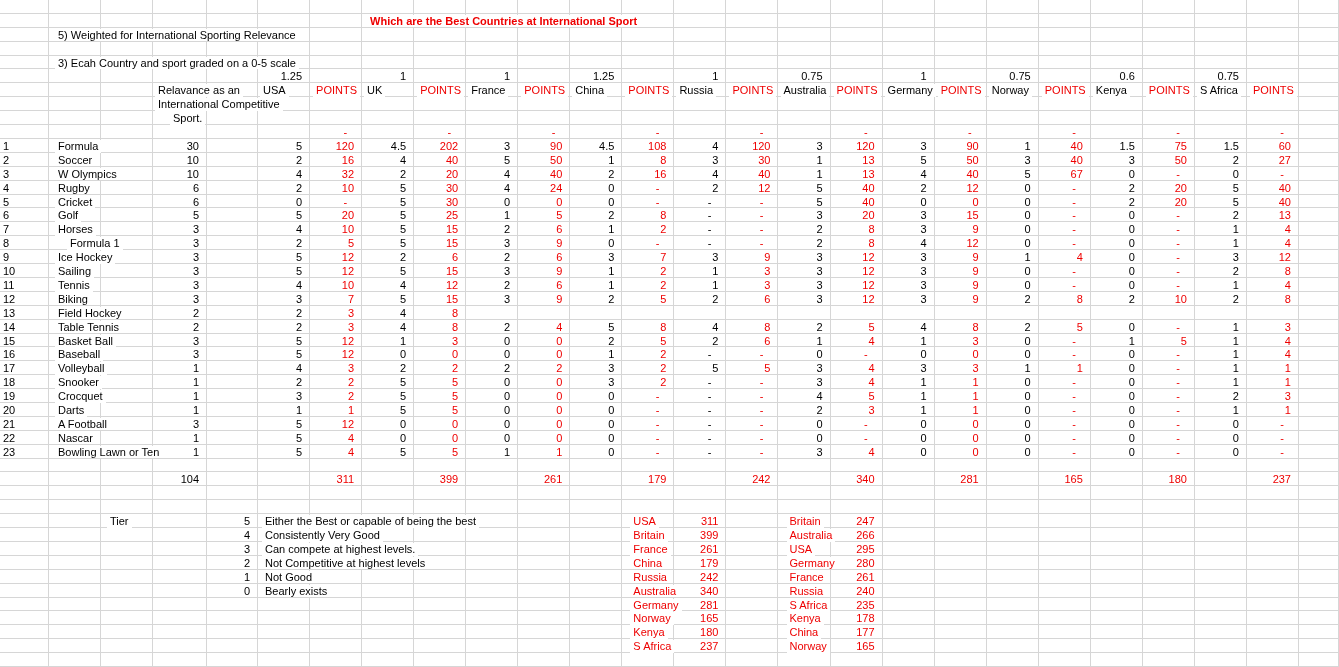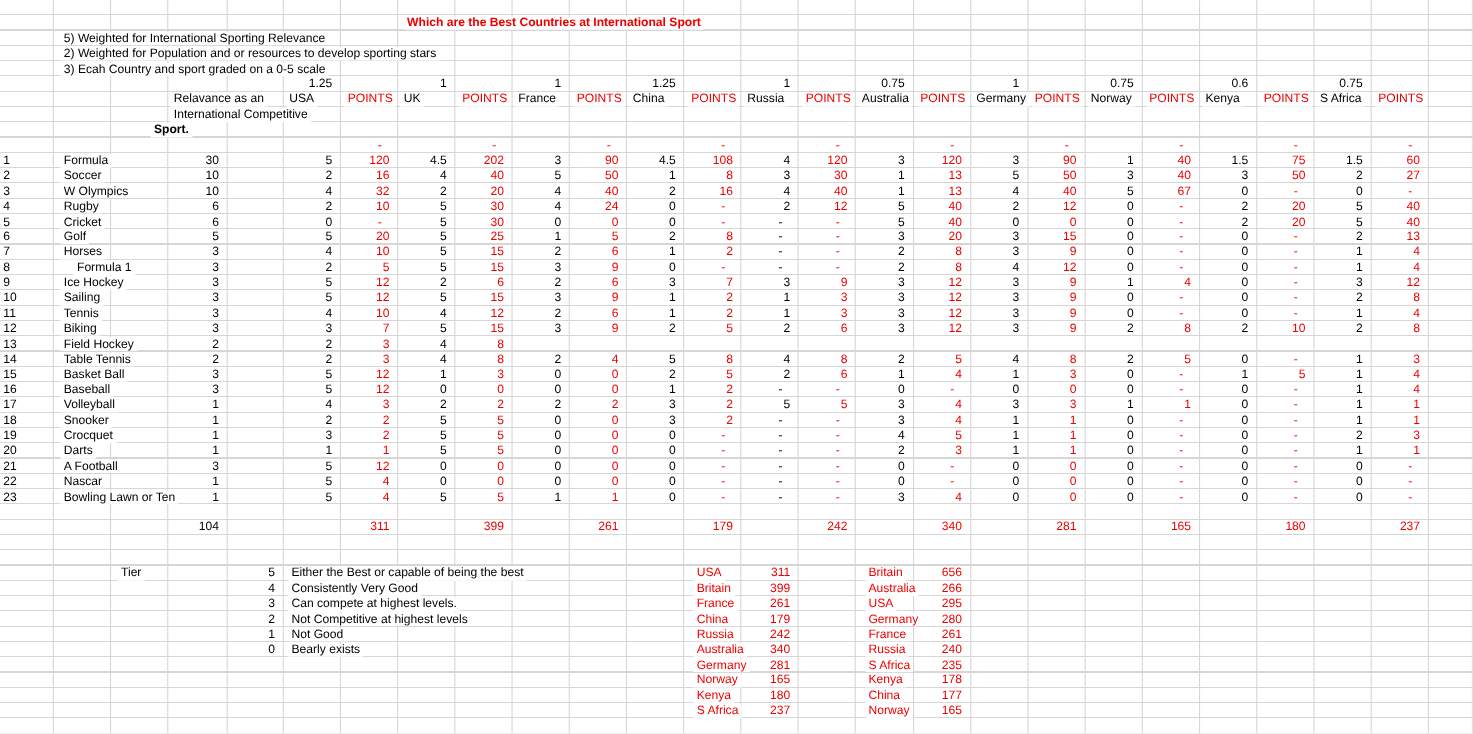--- a/index.html
+++ b/index.html
@@ -60,21 +60,20 @@
       <div style="width: 52.05px;"></div>
       <div style="width: 52.05px;"></div>
       <div style="width: 52.05px;"></div>
       <div style="width: 52.05px;"></div>
       <div style="width: 52.05px;"></div>
       <div style="width: 52.05px;"></div>
       <div style="width: 40px;"></div>
     </div>
 <div class="cell red bold bg" style="top: 14.896px; left: 367.1px;">Which are the Best Countries at International Sport</div>
     <div class="cell bg" style="top: 28.792px; left: 55px;">5) Weighted for International Sporting Relevance</div>
-    <div class="cell bg" style="top: 42.688px; left: 55px;">2) Weighted for Population and or resources to develop sporting stars</div>
     <div class="cell bg" style="top: 56.584px; left: 55px;">3) Ecah Country and sport graded on a 0-5 scale</div>
     <div class="cell right" style="top: 70.48px; left: 258px; width: 52.05px;">1.25</div>
     <div class="cell bg" style="top: 84.376px; left: 260px;">USA</div>
     <div class="cell red bg" style="top: 84.376px; left: 313.05px;">POINTS</div>
     <div class="cell red dash right" style="top: 126.064px; left: 310.05px; width: 52.05px;">-</div>
     <div class="cell right" style="top: 70.48px; left: 362.1px; width: 52.05px;">1</div>
     <div class="cell bg" style="top: 84.376px; left: 364.1px;">UK</div>
     <div class="cell red bg" style="top: 84.376px; left: 417.15px;">POINTS</div>
     <div class="cell red dash right" style="top: 126.064px; left: 414.15px; width: 52.05px;">-</div>
     <div class="cell right" style="top: 70.48px; left: 466.2px; width: 52.05px;">1</div>
@@ -104,21 +103,21 @@
     <div class="cell right" style="top: 70.48px; left: 1090.8px; width: 52.05px;">0.6</div>
     <div class="cell bg" style="top: 84.376px; left: 1092.8px;">Kenya</div>
     <div class="cell red bg" style="top: 84.376px; left: 1145.85px;">POINTS</div>
     <div class="cell red dash right" style="top: 126.064px; left: 1142.85px; width: 52.05px;">-</div>
     <div class="cell right" style="top: 70.48px; left: 1194.9px; width: 52.05px;">0.75</div>
     <div class="cell bg" style="top: 84.376px; left: 1196.9px;">S Africa</div>
     <div class="cell red bg" style="top: 84.376px; left: 1249.95px;">POINTS</div>
     <div class="cell red dash right" style="top: 126.064px; left: 1246.95px; width: 52.05px;">-</div>
     <div class="cell bg" style="top: 84.376px; left: 155px;">Relavance as an</div>
     <div class="cell bg" style="top: 98.272px; left: 155px;">International Competitive</div>
-    <div class="cell bg" style="top: 112.168px; left: 137px; font-weight: bold;">Sport.</div>
+    <div class="cell bg" style="top: 112.168px; left: 170px;">Sport.</div>
     <div class="cell" style="top: 139.96px; left: 3px;">1</div>
     <div class="cell bg" style="top: 139.96px; left: 55px;">Formula</div>
     <div class="cell right" style="top: 139.96px; left: 153px; width: 54px;">30</div>
     <div class="cell right" style="top: 139.96px; left: 258px; width: 52.05px;">5</div>
     <div class="cell red right" style="top: 139.96px; left: 310.05px; width: 52.05px;">120</div>
     <div class="cell right" style="top: 139.96px; left: 362.1px; width: 52.05px;">4.5</div>
     <div class="cell red right" style="top: 139.96px; left: 414.15px; width: 52.05px;">202</div>
     <div class="cell right" style="top: 139.96px; left: 466.2px; width: 52.05px;">3</div>
     <div class="cell red right" style="top: 139.96px; left: 518.25px; width: 52.05px;">90</div>
     <div class="cell right" style="top: 139.96px; left: 570.3px; width: 52.05px;">4.5</div>
@@ -663,21 +662,21 @@
     <div class="cell red right" style="top: 584.632px; left: 674.4px; width: 52.05px;">340</div>
     <div class="cell red bg" style="top: 598.528px; left: 630.35px;">Germany</div>
     <div class="cell red right" style="top: 598.528px; left: 674.4px; width: 52.05px;">281</div>
     <div class="cell red bg" style="top: 612.424px; left: 630.35px;">Norway</div>
     <div class="cell red right" style="top: 612.424px; left: 674.4px; width: 52.05px;">165</div>
     <div class="cell red bg" style="top: 626.32px; left: 630.35px;">Kenya</div>
     <div class="cell red right" style="top: 626.32px; left: 674.4px; width: 52.05px;">180</div>
     <div class="cell red bg" style="top: 640.216px; left: 630.35px;">S Africa</div>
     <div class="cell red right" style="top: 640.216px; left: 674.4px; width: 52.05px;">237</div>
     <div class="cell red bg" style="top: 515.152px; left: 786.5px;">Britain</div>
-    <div class="cell red right" style="top: 515.152px; left: 830.55px; width: 52.05px;">656</div>
+    <div class="cell red right" style="top: 515.152px; left: 830.55px; width: 52.05px;">247</div>
     <div class="cell red bg" style="top: 529.048px; left: 786.5px;">Australia</div>
     <div class="cell red right" style="top: 529.048px; left: 830.55px; width: 52.05px;">266</div>
     <div class="cell red bg" style="top: 542.944px; left: 786.5px;">USA</div>
     <div class="cell red right" style="top: 542.944px; left: 830.55px; width: 52.05px;">295</div>
     <div class="cell red bg" style="top: 556.84px; left: 786.5px;">Germany</div>
     <div class="cell red right" style="top: 556.84px; left: 830.55px; width: 52.05px;">280</div>
     <div class="cell red bg" style="top: 570.736px; left: 786.5px;">France</div>
     <div class="cell red right" style="top: 570.736px; left: 830.55px; width: 52.05px;">261</div>
     <div class="cell red bg" style="top: 584.632px; left: 786.5px;">Russia</div>
     <div class="cell red right" style="top: 584.632px; left: 830.55px; width: 52.05px;">240</div>

